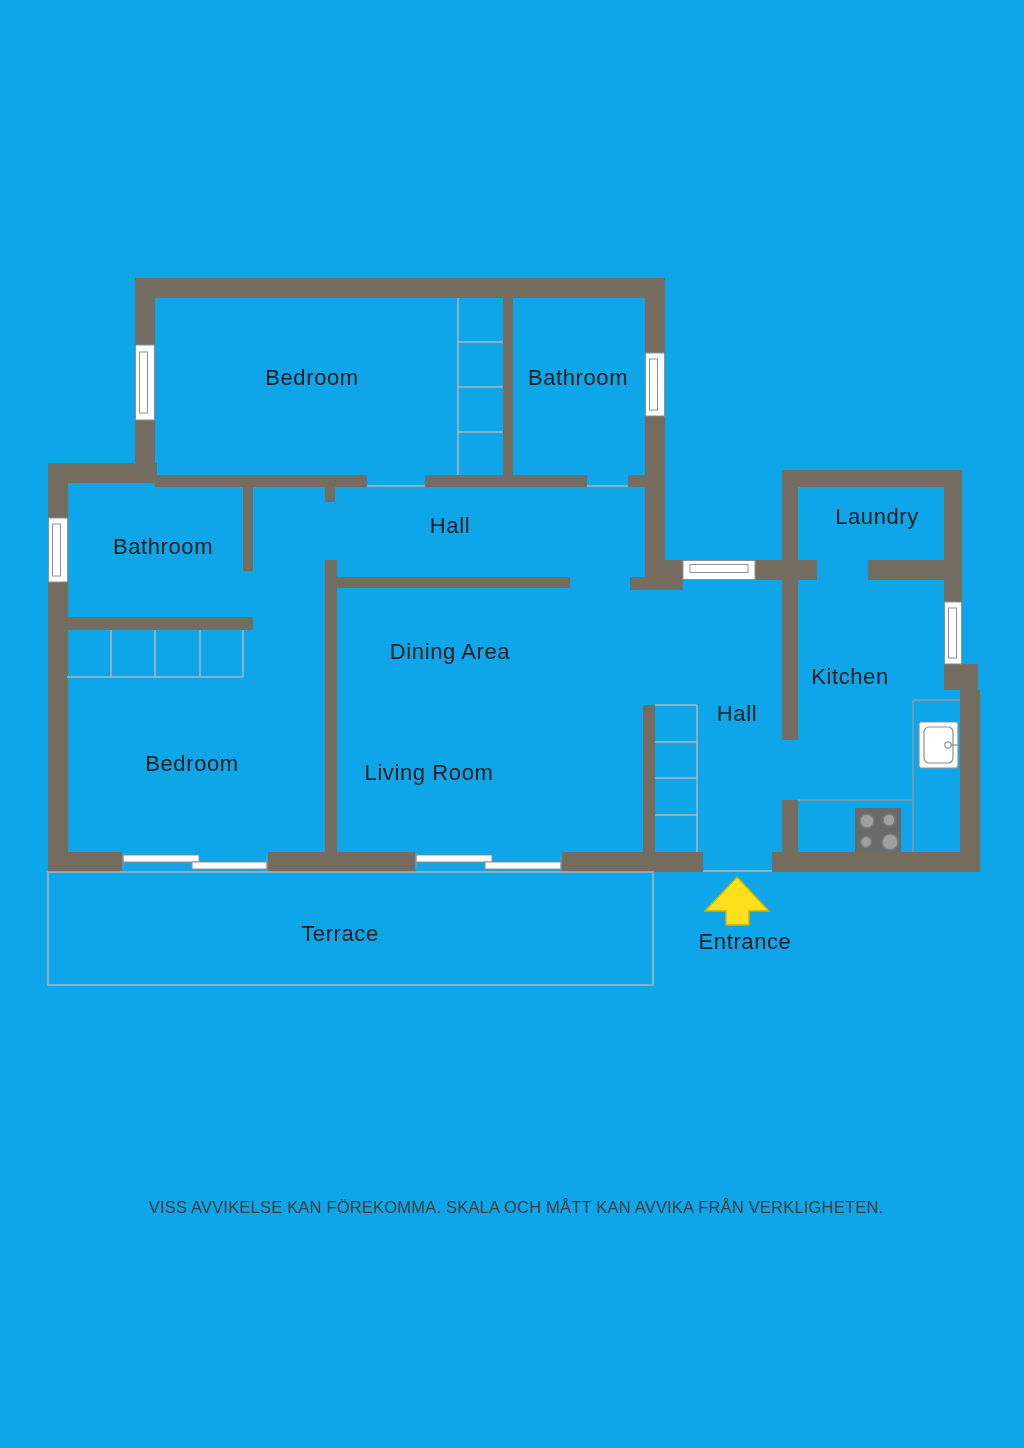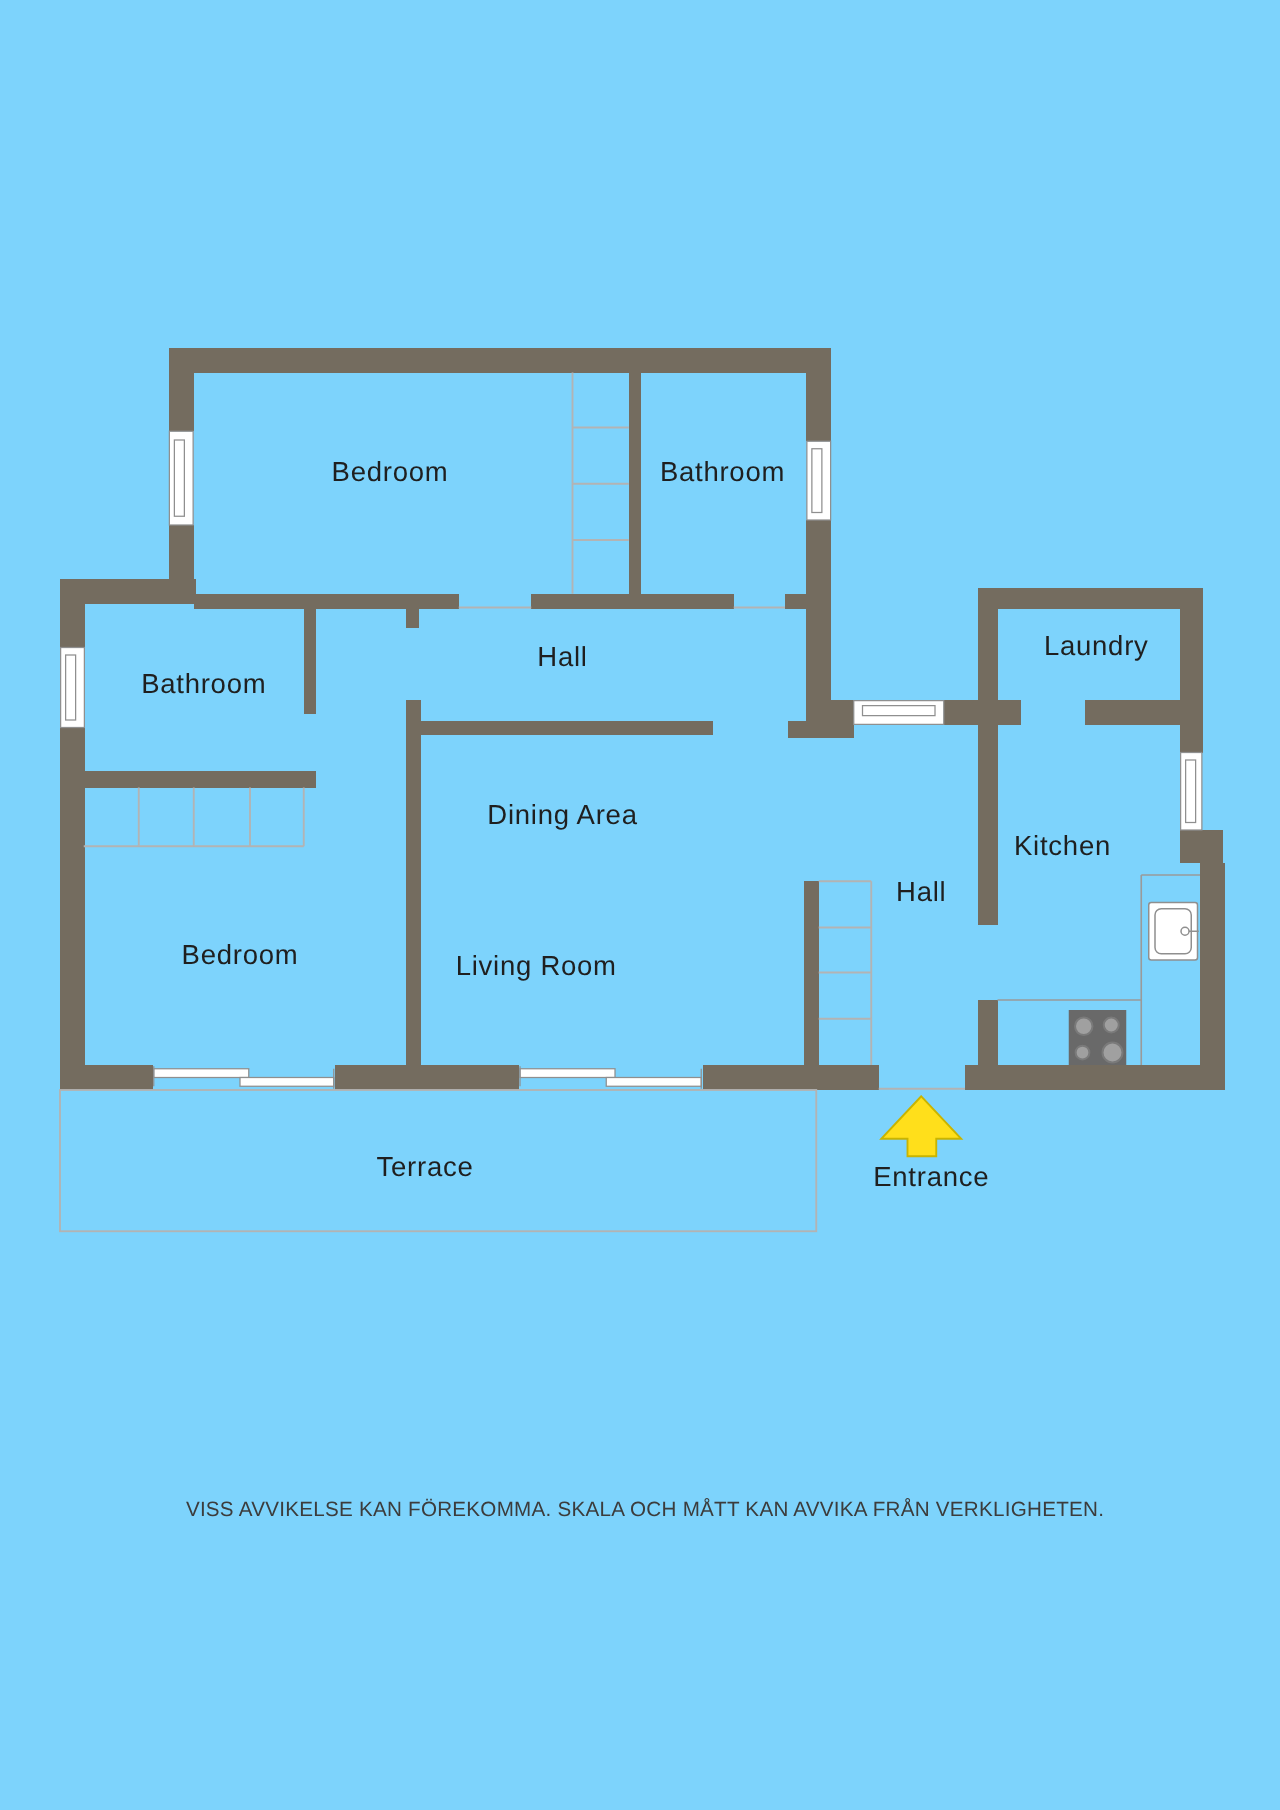--- a/index.html
+++ b/index.html
@@ -4,21 +4,21 @@
 <style>
   html, body {
     margin: 0;
     padding: 0;
     background: #ffffff;
   }
   .stage {
     position: relative;
     width: 1024px;
     height: 1448px;
-    background: #7dd3fc;
+    background: #0ea5e9;
     overflow: hidden;
     font-family: "Liberation Sans", sans-serif;
   }
   svg { position: absolute; top: 0; left: 0; }
   text.room-label {
     font-family: "Liberation Sans", sans-serif;
     font-size: 22px;
     letter-spacing: 0.6px;
     text-anchor: middle;
   }

